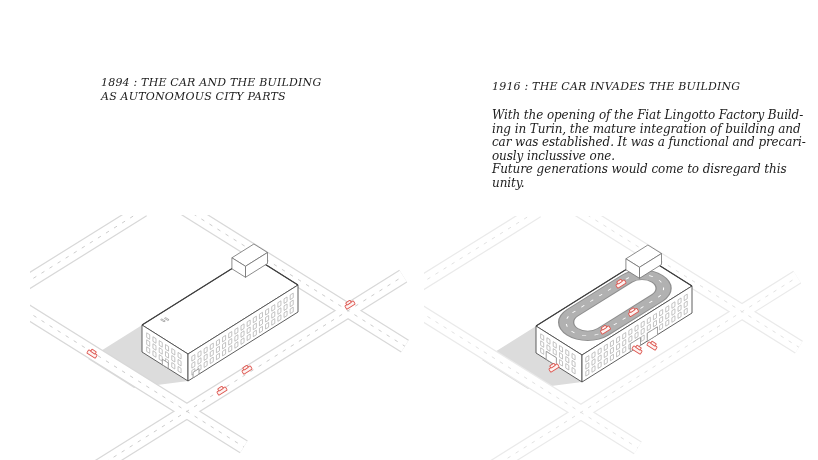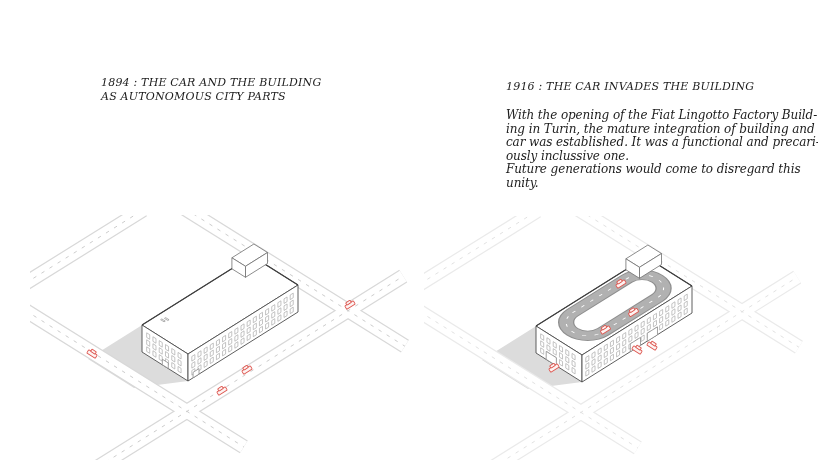--- a/index.html
+++ b/index.html
@@ -16,21 +16,21 @@
     font-size:11px;line-height:14px;letter-spacing:0.2px;
     white-space:pre;
   }
   .text-block .body{
     margin:15px 0 0 0;
     font-style:italic;font-weight:normal;
     font-size:12px;line-height:13.5px;letter-spacing:-0.1px;
     white-space:pre;
   }
   #text-1894{left:101px;top:76px;width:250px;}
-  #text-1916{left:506px;top:80px;width:260px;}
+  #text-1916{left:492px;top:80px;width:260px;}
 
   svg.iso{position:absolute;display:block;}
   #illu-1894{left:30px;top:215px;}
   #illu-1916{left:424px;top:216px;}
 
   
   .rc{stroke:var(--road-edge,#d8d8d8);stroke-width:15;fill:none;}
   .rf{stroke:#ffffff;stroke-width:12.6;fill:none;}
   .rd{stroke:var(--road-dash,#c6c6c6);stroke-width:0.9;stroke-dasharray:3.5 6;fill:none;}
   svg.light .rc{stroke:var(--road-edge-light,#eaeaea);}

